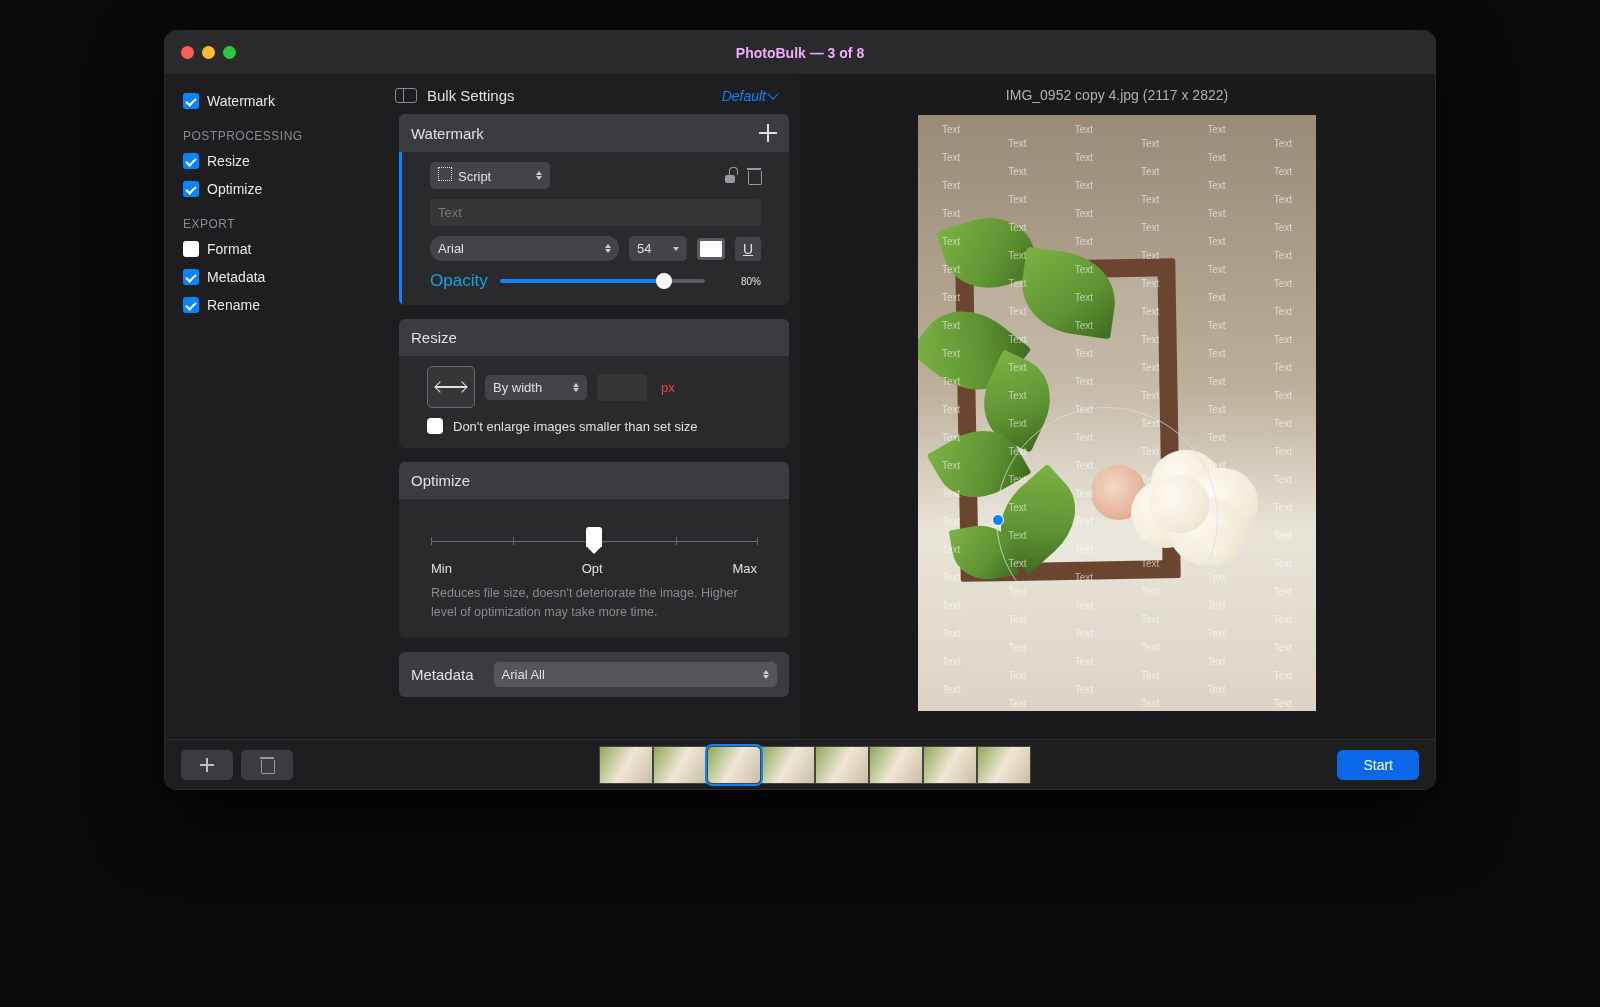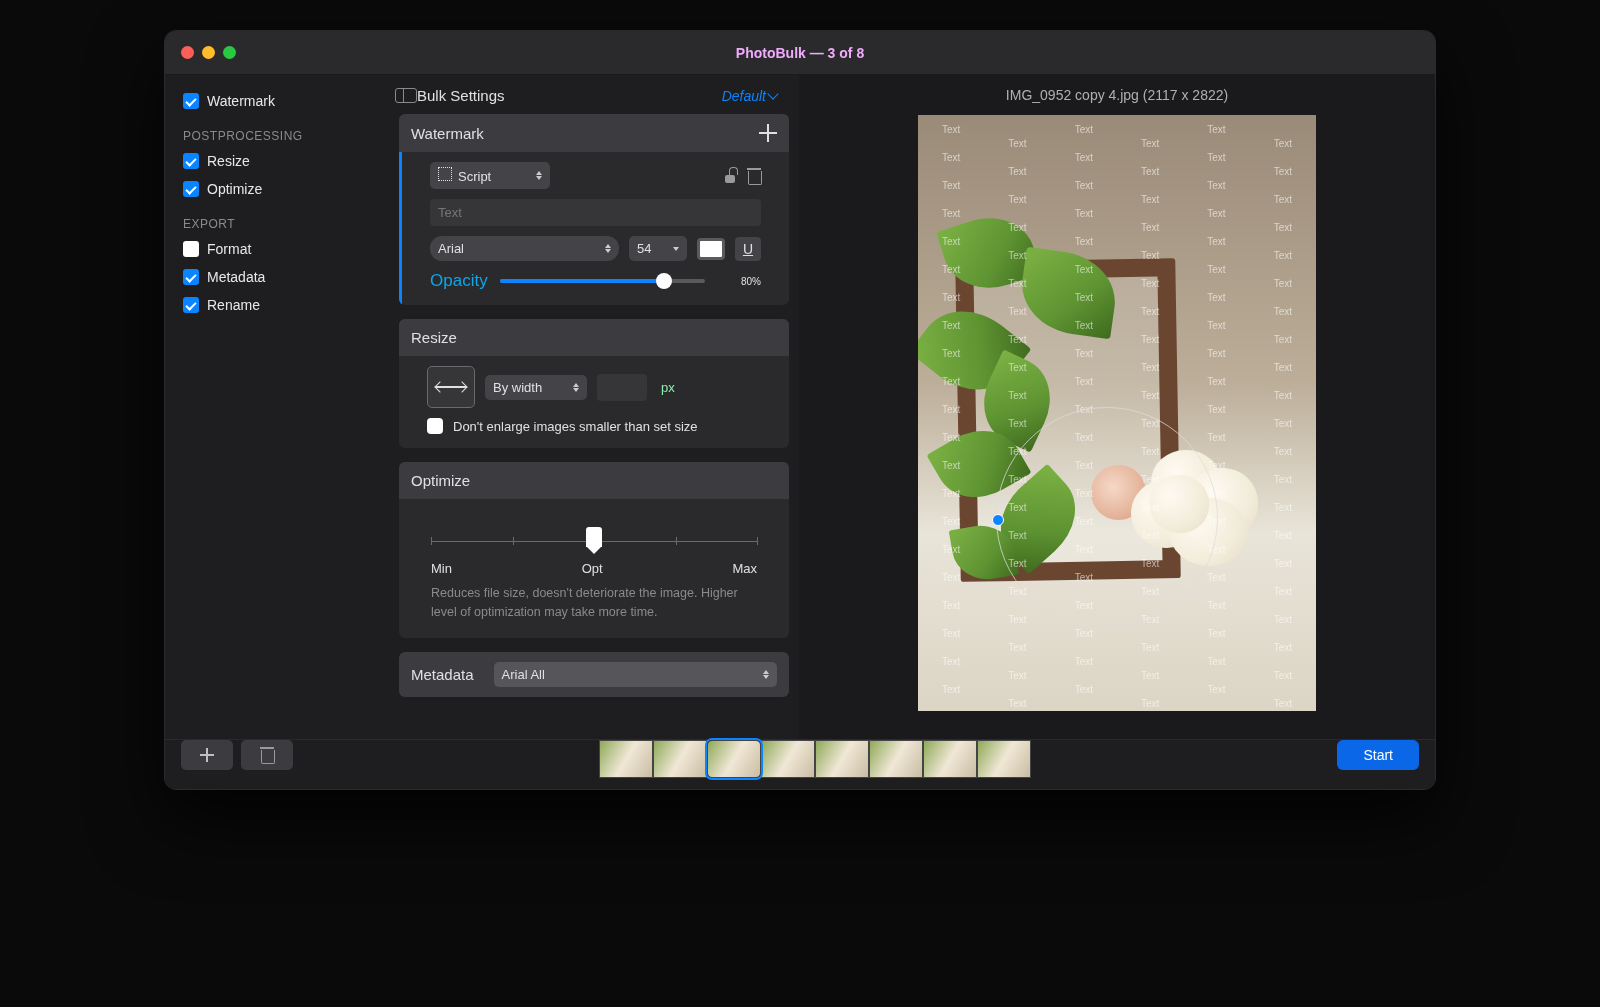--- a/index.html
+++ b/index.html
@@ -13,21 +13,21 @@
 .body { flex: 1; display: flex; min-height: 0; }
 .sidebar { width: 214px; background: #1e1e20; padding: 12px 0; overflow-y: auto; }
 .sb-item { display: flex; align-items: center; gap: 8px; padding: 6px 18px; color: #e8e8ea; font-size: 14px; cursor: pointer; }
 .sb-group { padding: 14px 18px 4px; color: #8a8a8e; font-size: 12px; text-transform: uppercase; letter-spacing: 0.5px; font-weight: 500; }
 .cbx { width: 16px; height: 16px; border-radius: 3px; flex-shrink: 0; position: relative; }
 .cbx.checked { background: #0a84ff; }
 .cbx.checked::after { content: ''; position: absolute; left: 3px; top: 5px; width: 8px; height: 4px; border: 2px solid #fff; border-top: none; border-right: none; transform: rotate(-45deg); }
 .cbx.unchecked { background: #fff; }
 .settings { width: 420px; background: #1e1e20; display: flex; flex-direction: column; }
 .settings-head { display: flex; align-items: center; justify-content: space-between; padding: 12px 22px 10px 16px; }
-.sh-left { display: flex; align-items: center; color: #e0e0e2; font-size: 15px; font-weight: 500; }
+.sh-left { display: flex; align-items: center; gap: 10px; color: #e0e0e2; font-size: 15px; font-weight: 500; }
 .panels-icon { width: 22px; height: 15px; border: 1.4px solid #8a8a8e; border-radius: 3px; position: relative; }
 .panels-icon::after { content: ''; position: absolute; left: 7px; top: 0; bottom: 0; width: 1.4px; background: #8a8a8e; }
 .sh-right { color: #0a84ff; font-size: 14px; display: flex; align-items: center; gap: 3px; cursor: pointer; font-style: italic; }
 .chev-d { width: 8px; height: 8px; border: 1.6px solid #0a84ff; border-top: none; border-left: none; transform: rotate(45deg); margin-top: -4px; }
 .settings-body { flex: 1; overflow-y: auto; padding: 0 10px 10px 20px; }
 .card { background: #2a2a2c; border-radius: 6px; margin-bottom: 14px; overflow: hidden; }
 .card-head { display: flex; align-items: center; justify-content: space-between; padding: 10px 12px; background: #3c3c40; color: #e0e0e2; font-size: 15px; }
 .plus-i { width: 18px; height: 18px; position: relative; cursor: pointer; }
 .plus-i::before, .plus-i::after { content: ''; position: absolute; background: #e0e0e2; }
 .plus-i::before { left: 8px; top: 0; width: 2px; height: 18px; }
@@ -51,21 +51,21 @@
 .col-sw { width: 28px; height: 22px; background: #fff; border: 3px solid #5a5a5e; border-radius: 4px; cursor: pointer; }
 .u-btn { width: 26px; height: 24px; background: #444448; border-radius: 4px; display: flex; align-items: center; justify-content: center; color: #e0e0e2; font-size: 14px; text-decoration: underline; cursor: pointer; }
 .sld { flex: 1; height: 4px; background: #5a5a5e; border-radius: 2px; position: relative; }
 .sld-fill { position: absolute; left: 0; top: 0; height: 100%; background: #0a84ff; border-radius: 2px; }
 .sld-th { position: absolute; top: 50%; width: 16px; height: 16px; background: #fff; border-radius: 50%; transform: translate(-50%, -50%); cursor: pointer; }
 .resize-i { width: 48px; height: 42px; border: 1.5px solid #6a6a6e; border-radius: 5px; background: #363638; position: relative; display: flex; align-items: center; justify-content: center; }
 .arr-h { width: 30px; height: 1.5px; background: #e0e0e2; position: relative; }
 .arr-h::before, .arr-h::after { content: ''; position: absolute; width: 7px; height: 7px; border: 1.5px solid #e0e0e2; top: -3px; }
 .arr-h::before { left: 0; border-right: none; border-bottom: none; transform: rotate(-45deg); }
 .arr-h::after { right: 0; border-left: none; border-top: none; transform: rotate(-45deg); }
-.px-label { color: #86efac; font-size: 13px; margin-left: 4px; }
+.px-label { color: #ef4444; font-size: 13px; margin-left: 4px; }
 .opt-track { position: relative; height: 40px; margin: 8px 4px 4px; }
 .opt-line { position: absolute; top: 24px; left: 0; right: 0; height: 1px; background: #6a6a6e; }
 .opt-tick { position: absolute; top: 20px; width: 1px; height: 8px; background: #6a6a6e; }
 .opt-th { position: absolute; top: 10px; left: 50%; transform: translateX(-50%); width: 16px; height: 20px; background: #fff; border-radius: 3px 3px 0 0; cursor: pointer; }
 .opt-th::after { content:''; position:absolute; bottom:-7px; left:0; width:0; height:0; border-left:8px solid transparent; border-right:8px solid transparent; border-top:8px solid #fff; }
 .opt-labels { display: flex; justify-content: space-between; color: #e0e0e2; font-size: 13px; padding: 0 4px; }
 .opt-desc { color: #8a8a8e; font-size: 12.5px; line-height: 1.5; padding: 8px 4px 2px; }
 .preview { flex: 1; background: #1a1a1c; display: flex; flex-direction: column; align-items: center; }
 .pv-fname { color: #b0b0b2; font-size: 14px; padding: 12px 0; }
 .pv-img { width: 398px; height: 596px; position: relative; overflow: hidden; }
@@ -73,21 +73,21 @@
 .pv-frame { position: absolute; left: 40px; top: 145px; width: 220px; height: 320px; border: 18px solid #6a4530; border-radius: 3px; transform: rotate(-1deg); background: rgba(255,255,255,0.14); }
 .pv-flower { position: absolute; right: 55px; top: 325px; width: 140px; height: 130px; }
 .petal { position: absolute; background: radial-gradient(circle at 35% 35%, #fffaf2 0%, #f2ecda 60%, #e4dcc5 100%); border-radius: 50% 50% 48% 52%; }
 .pv-rose { position: absolute; right: 170px; top: 350px; width: 55px; height: 55px; border-radius: 50%; background: radial-gradient(circle at 40% 40%, #f5d8c8 0%, #e6b89f 55%, #d89a7e 100%); }
 .pv-leaves { position: absolute; left: 5px; top: 90px; width: 220px; height: 380px; }
 .leaf { position: absolute; background: linear-gradient(135deg, #7cb244 0%, #5e9332 60%, #3f6b1e 100%); border-radius: 4% 60% 4% 60%; }
 .pv-ov { position: absolute; inset: 0; display: grid; grid-template-columns: repeat(6, 1fr); grid-auto-rows: 28px; color: rgba(255,255,255,0.58); font-size: 10px; text-align: center; align-items: center; pointer-events: none; }
 .pv-ov span:nth-child(2n) { transform: translateY(14px); }
 .pv-post { position: absolute; left: 78px; top: 292px; width: 222px; height: 222px; border: 1.2px solid rgba(220,220,220,0.75); border-radius: 50%; pointer-events: none; }
 .pv-post::before { content: ''; position: absolute; left: -5px; top: 106px; width: 10px; height: 10px; background: #0a84ff; border: 1.5px solid #fff; border-radius: 50%; }
-.footer { height: 50px; background: #1e1e20; display: flex; align-items: flex-start; padding: 0 16px; border-top: 1px solid #2a2a2c; gap: 8px; }
+.footer { height: 50px; background: #1e1e20; display: flex; align-items: center; padding: 0 16px; border-top: 1px solid #2a2a2c; gap: 8px; }
 .f-btn { height: 30px; background: #3c3c40; border-radius: 5px; display: flex; align-items: center; justify-content: center; cursor: pointer; }
 .f-btn.sq { width: 52px; }
 .plus-sm { width: 14px; height: 14px; position: relative; }
 .plus-sm::before, .plus-sm::after { content: ''; position: absolute; background: #c0c0c2; }
 .plus-sm::before { left: 6px; top: 0; width: 2px; height: 14px; }
 .plus-sm::after { top: 6px; left: 0; height: 2px; width: 14px; }
 .thumbs { flex: 1; display: flex; justify-content: center; gap: 0; }
 .th { width: 54px; height: 38px; background: linear-gradient(120deg, #8fa958 0%, #f0e7d6 50%, #c9bda3 100%); border: 1px solid #444; position: relative; cursor: pointer; }
 .th.sel { outline: 2.5px solid #0a84ff; z-index: 1; }
 .start-btn { background: #0a68e8; color: #fff; padding: 7px 26px; border-radius: 6px; font-size: 14px; cursor: pointer; border: none; }

